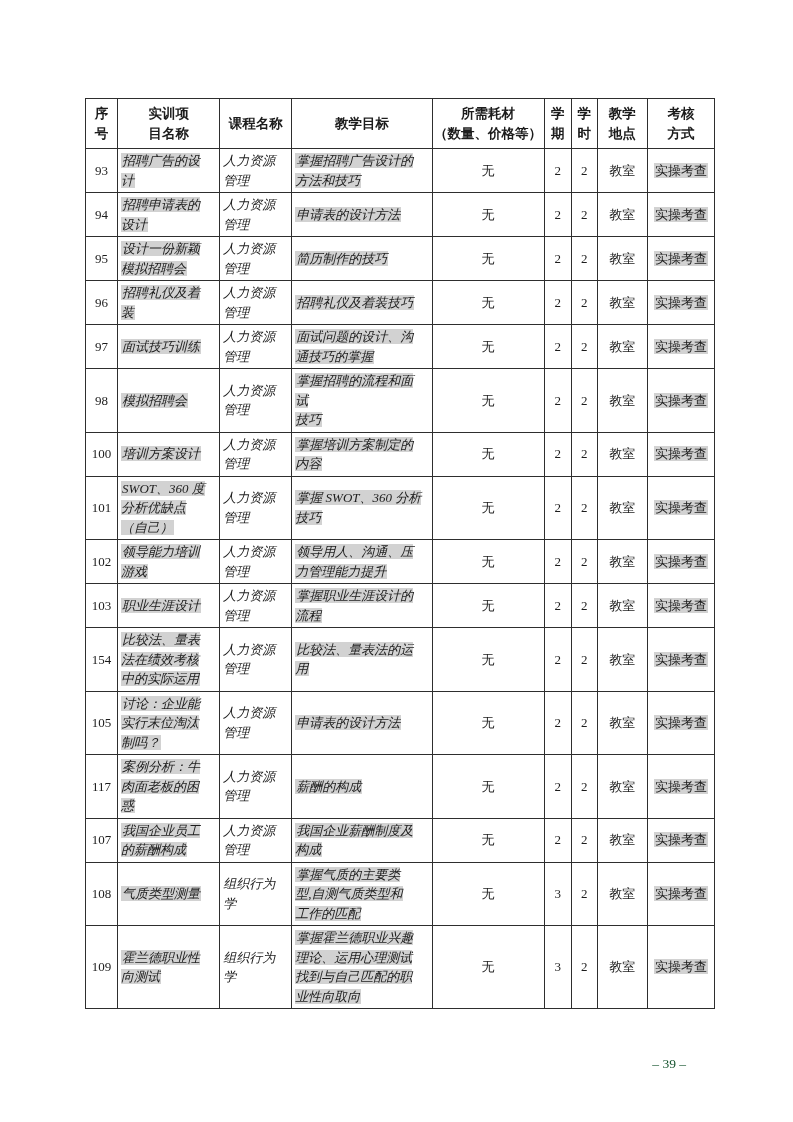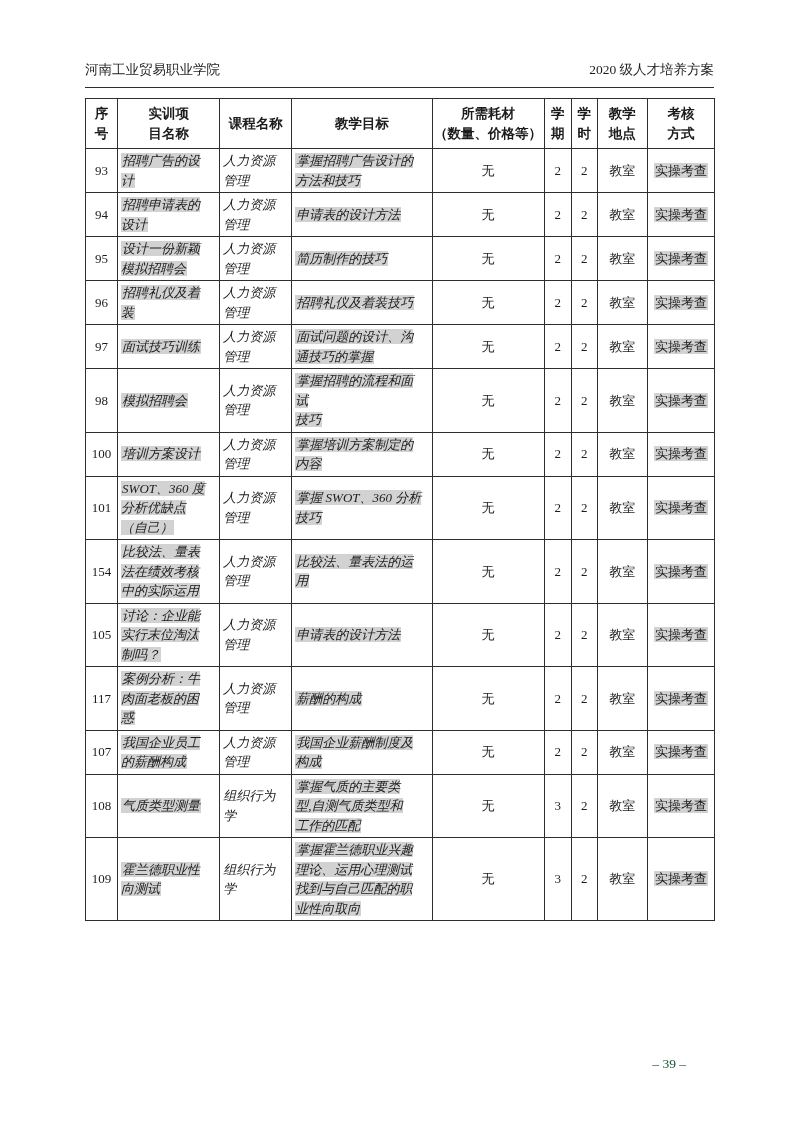--- a/index.html
+++ b/index.html
@@ -79,24 +79,20 @@
     padding-right: 28px;
     font-size: 13.5px;
     color: #14532d;
   }
 </style>
 </head>
 <body>
 
 <div class="page">
 
-  <div class="doc-header">
-    <span>河南工业贸易职业学院</span>
-    <span>2020 级人才培养方案</span>
-  </div>
 
   <table class="main">
     <colgroup>
         <col class="c-num">
         <col class="c-project">
         <col class="c-course">
         <col class="c-goal">
         <col class="c-consumables">
         <col class="c-semester">
         <col class="c-hours">
@@ -226,20 +222,47 @@
 管理</td>
           <td class="c-goal"><span class="hl">掌握 SWOT、360 分析
 技巧</span></td>
           <td class="c-consumables">无</td>
           <td class="c-semester">2</td>
           <td class="c-hours">2</td>
           <td class="c-location">教室</td>
           <td class="c-assessment"><span class="hl">实操考查</span></td>
         </tr>
         <tr>
+          <td class="c-num">102</td>
+          <td class="c-project"><span class="hl">领导能力培训
+游戏</span></td>
+          <td class="c-course">人力资源
+管理</td>
+          <td class="c-goal"><span class="hl">领导用人、沟通、压
+力管理能力提升</span></td>
+          <td class="c-consumables">无</td>
+          <td class="c-semester">2</td>
+          <td class="c-hours">2</td>
+          <td class="c-location">教室</td>
+          <td class="c-assessment"><span class="hl">实操考查</span></td>
+        </tr>
+        <tr>
+          <td class="c-num">103</td>
+          <td class="c-project"><span class="hl">职业生涯设计</span></td>
+          <td class="c-course">人力资源
+管理</td>
+          <td class="c-goal"><span class="hl">掌握职业生涯设计的
+流程</span></td>
+          <td class="c-consumables">无</td>
+          <td class="c-semester">2</td>
+          <td class="c-hours">2</td>
+          <td class="c-location">教室</td>
+          <td class="c-assessment"><span class="hl">实操考查</span></td>
+        </tr>
+        <tr>
           <td class="c-num">154</td>
           <td class="c-project"><span class="hl">比较法、量表
 法在绩效考核
 中的实际运用</span></td>
           <td class="c-course">人力资源
 管理</td>
           <td class="c-goal"><span class="hl">比较法、量表法的运
 用</span></td>
           <td class="c-consumables">无</td>
           <td class="c-semester">2</td>

